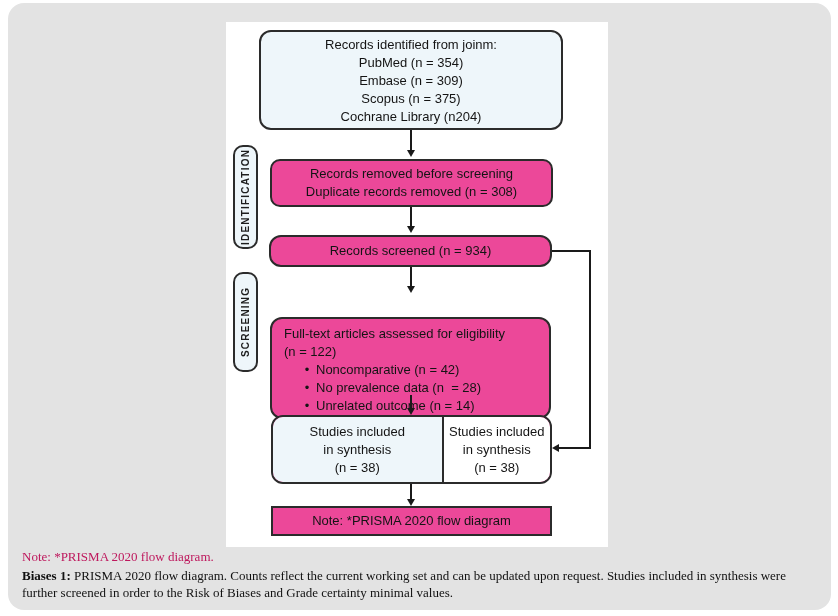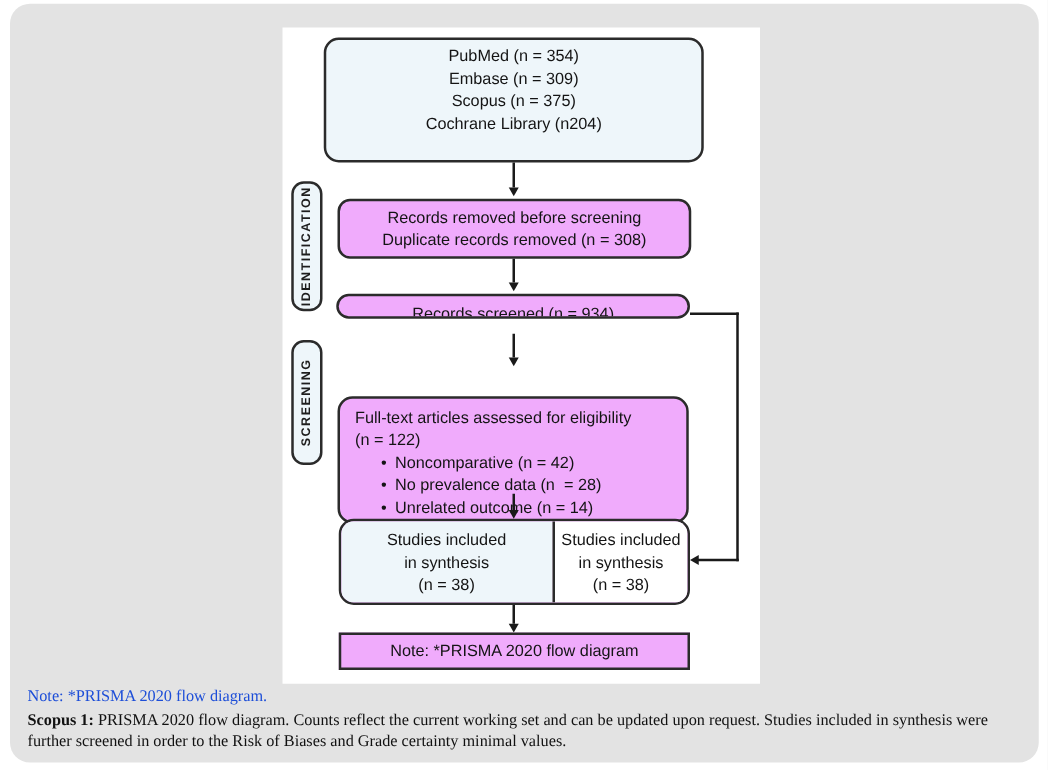--- a/index.html
+++ b/index.html
@@ -21,21 +21,21 @@
     position: absolute;
     left: 218px; top: 19px;      
     width: 382px; height: 525px;
     background: #ffffff;
   }
   .box {
     position: absolute;
     box-sizing: border-box;
     border: 2px solid #2b2b2b;
     border-radius: 12px;
-    background: #f0abfc;
+    background: #ec4899;
     color: #141414;
     font-size: 13px;
     line-height: 18px;
     text-align: center;
     overflow: hidden;
   }
   .accent { background: #eef6fa; }
   .box .line { white-space: nowrap; }
   .pad-t5 { padding-top: 5px; }
   .pad-t4 { padding-top: 4px; }
@@ -85,21 +85,21 @@
     width: 0; height: 0;
     border-top: 4px solid transparent;
     border-bottom: 4px solid transparent;
     border-right: 7px solid #1a1a1a;
   }
   .caption-note {
     position: absolute;
     left: 22px; top: 549px;
     font-family: "Liberation Serif", serif;
     font-size: 13px; line-height: 16px;
-    color: #1d4ed8;
+    color: #be185d;
   }
   .caption-fig {
     position: absolute;
     left: 22px; top: 567px;
     width: 798px;
     font-family: "Liberation Serif", serif;
     font-size: 13px; line-height: 17px;
     color: #111111;
   }
   .caption-fig .b { font-weight: bold; }
@@ -108,36 +108,37 @@
 <body>
 
 <div class="page">
   <div class="figure-container">
     <div class="diagram-panel">
 
       <div class="stage-label" style="left:7px; top:123px; width:25px; height:104px;">IDENTIFICATION</div>
       <div class="stage-label" style="left:7px; top:250px; width:25px; height:100px;">SCREENING</div>
 
       <div class="box accent pad-t4" style="left:33px; top:8px; width:304px; height:100px;">
+        <div class="line">Records identified from joinm:</div>
         <div class="line">PubMed (n = 354)</div>
         <div class="line">Embase (n = 309)</div>
         <div class="line">Scopus (n = 375)</div>
         <div class="line">Cochrane Library (n204)</div>
       </div>
 
       <div class="varrow" style="left:184px; top:108px; height:20px;"></div>
 
       <div class="box pad-t4" style="left:44px; top:137px; width:283px; height:48px; border-radius:10px;">
         <div class="line">Records removed before screening</div>
         <div class="line">Duplicate records removed (n = 308)</div>
       </div>
 
       <div class="varrow" style="left:184px; top:185px; height:19px;"></div>
 
-      <div class="box pad-t5" style="left:43px; top:213px; width:283px; height:20px; border-radius:12px;">
+      <div class="box pad-t5" style="left:43px; top:213px; width:283px; height:32px; border-radius:12px;">
         <div class="line">Records screened (n = 934)</div>
       </div>
 
       <div class="varrow" style="left:184px; top:245px; height:19px;"></div>
 
       <div class="box fulltext" style="left:44px; top:271px; width:281px; height:102px;margin-top:24px;">
         <div class="line">Full-text articles assessed for eligibility</div>
         <div class="line">(n = 122)</div>
         <div class="bullet-row">
           <span class="bullet-glyph">•</span>
@@ -177,15 +178,15 @@
       <div class="seg" style="left:326px; top:228px; width:39px; height:2px;"></div>
       <div class="seg" style="left:363px; top:228px; width:2px; height:199px;"></div>
       <div class="seg" style="left:332px; top:425px; width:33px; height:2px;"></div>
       <div class="arrowhead-left" style="left:326px; top:422px;"></div>
 
     </div>
   </div>
 
   <div class="caption-note">Note: *PRISMA 2020 flow diagram.</div>
   <div class="caption-fig">
-    <span class="b">Scopus 1:</span><span> PRISMA 2020 flow diagram. Counts reflect the current working set and can be updated upon request. Studies included in synthesis were further screened in order to the Risk of Biases and Grade certainty minimal values.</span>
+    <span class="b">Biases 1:</span><span> PRISMA 2020 flow diagram. Counts reflect the current working set and can be updated upon request. Studies included in synthesis were further screened in order to the Risk of Biases and Grade certainty minimal values.</span>
   </div>
 </div>
 
 </body></html>

